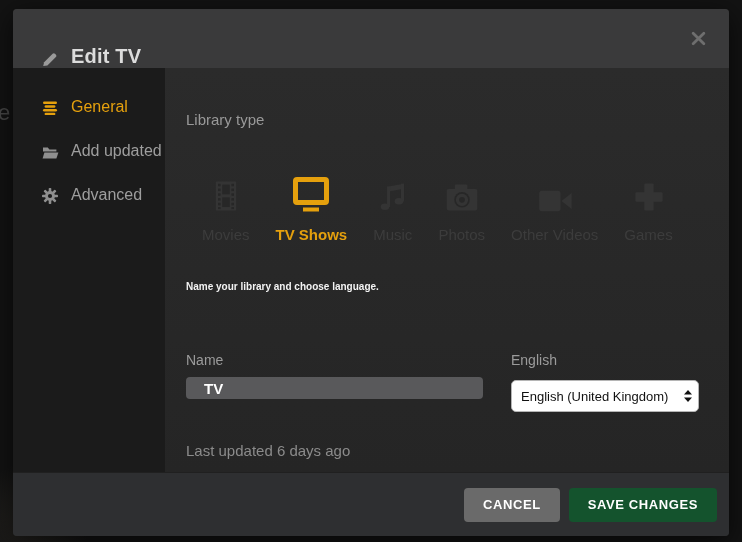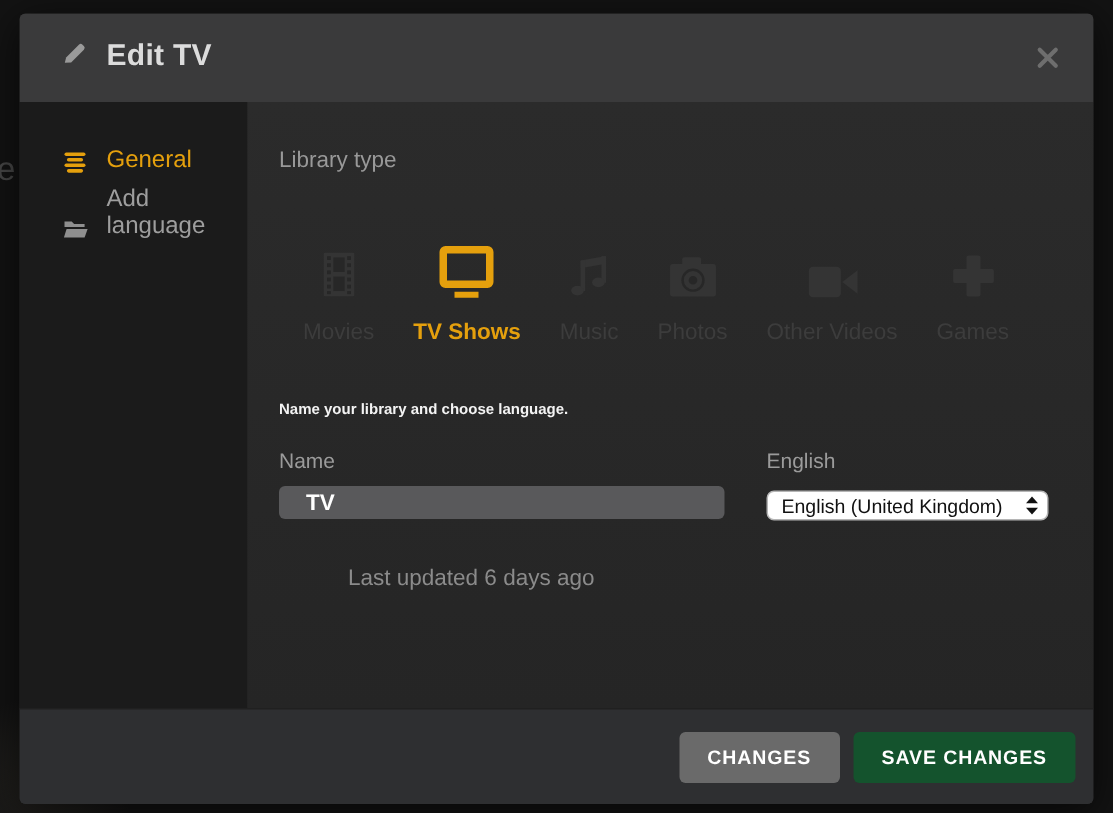--- a/index.html
+++ b/index.html
@@ -23,21 +23,21 @@
   .dialog {
     position:absolute; left:13px; top:9px; width:716px; height:527px;
     background:#272727; border-radius:4px; overflow:hidden; z-index:2;
     box-shadow:0 6px 28px rgba(0,0,0,0.65);
     display:flex; flex-direction:column;
   }
 
   
   .header {
     height:59px; background:#3a3a3b; flex:0 0 auto;
-    display:flex; align-items:flex-start; padding:17px 22px 0 28px; position:relative;
+    display:flex; align-items:flex-end; padding:4px 22px 0 28px; position:relative;
   }
   .header .pencil { width:18px; height:18px; margin-right:12px; flex:0 0 auto; }
   .title { font-size:20px; font-weight:600; color:#dcdcdc; letter-spacing:0.2px; }
   .close-btn {
     position:absolute; right:22px; top:50%; transform:translateY(-50%);
     width:18px; height:18px; cursor:pointer; display:flex; align-items:center; justify-content:center;
   }
 
   
   .main { flex:1 1 auto; display:flex; min-height:0; }
@@ -46,55 +46,55 @@
   }
   .side-item {
     height:44px; display:flex; align-items:flex-end; padding-left:29px; cursor:pointer;
     font-size:16px; color:#9e9e9e;
   }
   .side-item .s-icon { width:17px; height:16px; margin-right:12px; flex:0 0 auto; display:flex; align-items:center; }
   .side-item.active { color:#e5a00d; }
 
   .content {
     flex:1 1 auto; background:linear-gradient(#2b2b2b,#252525);
-    padding:4px 28px 0 21px; position:relative;
+    padding:17px 28px 0 21px; position:relative;
   }
   .lib-type-label { margin-top:26px; font-size:15px; color:#999; }
 
   .tiles { margin-top:42px; display:flex; gap:26px; padding-left:16px; align-items:flex-end;text-align:center; }
   .tile {
     display:flex; flex-direction:column; align-items:center; cursor:pointer;
     color:#343434;
   }
   .tile .t-icon { height:44px; display:flex; align-items:flex-end; justify-content:center; }
   .tile .t-label { margin-top:12px; font-size:15px; color:#3c3c3c; white-space:nowrap; }
   .tile.selected { color:#e5a00d; }
   .tile.selected .t-label { color:#e5a00d; font-weight:700; }
   .hole { fill:#272727; }
 
   .instruction { margin-top:38px; font-size:10px; font-weight:600; color:#f3f3f3; }
 
   .fields { margin-top:20px; display:flex; }
   .field-name { width:297px; flex:0 0 auto; }
   .field-lang { margin-left:auto; width:190px; flex:0 0 auto; }
-  .field-label { font-size:14px; color:#9b9b9b; }
+  .field-label { font-size:14px; color:#9b9b9b;margin-top:40px; }
   .name-input {
     margin-top:9px; width:297px; height:22px; background:#59595b; border:none;
     border-radius:4px; color:#fff; font-size:15px; font-weight:600; padding:0 18px;
     font-family:"Liberation Sans","DejaVu Sans",sans-serif; outline:none; display:block;
   }
   .select-box {
-    margin-top:12px; width:188px; height:20px; background:#fff; border-radius:5px;
+    margin-top:12px; width:188px; height:32px; background:#fff; border-radius:5px;
     display:flex; align-items:center; padding:0 5px 0 9px; cursor:pointer;
     border:1px solid #b5b5b5;
   }
   .select-value { font-size:13px; color:#111; flex:1 1 auto; white-space:nowrap; }
   .select-arrows { width:10px; height:14px; flex:0 0 auto; margin-left:4px; }
 
-  .last-updated { margin-top:30px; font-size:15px; color:#8b8b8b;margin-left:46px; }
+  .last-updated { margin-top:30px; font-size:15px; color:#8b8b8b; }
 
   
   .footer {
     height:64px; flex:0 0 auto; background:#2e2f31; border-top:1px solid #202020;
     display:flex; align-items:center; justify-content:flex-end; padding-right:12px; gap:9px;
   }
   .btn {
     height:34px; border:none; border-radius:4px; font-size:13px; font-weight:700;
     letter-spacing:0.6px; color:#fff; cursor:pointer; padding:0 19px;
     font-family:"Liberation Sans","DejaVu Sans",sans-serif;
@@ -140,21 +140,42 @@
       </div>
       <div class="side-item">
         <span class="s-icon">
           <svg viewBox="0 0 17 15" width="17" height="15">
             <g fill="#8f8f8f">
               <path d="M1 2.6 h4.8 l1.6 1.8 h7 v2 H1 Z"></path>
               <path d="M2.4 7.6 H16.4 L14.4 13.4 H0.6 Z"></path>
             </g>
           </svg>
         </span>
-        <span>Add language</span>
+        <span>Add updated</span>
+      </div>
+      <div class="side-item">
+        <span class="s-icon">
+          <svg viewBox="0 0 16 16" width="16" height="16">
+            <g fill="#8f8f8f">
+              <circle cx="8" cy="8" r="5"></circle>
+              <g>
+                <rect x="6.7" y="0" width="2.6" height="4" rx="0.8"></rect>
+                <rect x="6.7" y="12" width="2.6" height="4" rx="0.8"></rect>
+                <rect x="6.7" y="0" width="2.6" height="4" rx="0.8" transform="rotate(90 8 8)"></rect>
+                <rect x="6.7" y="12" width="2.6" height="4" rx="0.8" transform="rotate(90 8 8)"></rect>
+                <rect x="6.7" y="0" width="2.6" height="4" rx="0.8" transform="rotate(45 8 8)"></rect>
+                <rect x="6.7" y="12" width="2.6" height="4" rx="0.8" transform="rotate(45 8 8)"></rect>
+                <rect x="6.7" y="0" width="2.6" height="4" rx="0.8" transform="rotate(-45 8 8)"></rect>
+                <rect x="6.7" y="12" width="2.6" height="4" rx="0.8" transform="rotate(-45 8 8)"></rect>
+              </g>
+              <circle cx="8" cy="8" r="2.1" fill="#1b1b1b"></circle>
+            </g>
+          </svg>
+        </span>
+        <span>Advanced</span>
       </div>
     </div>
 
     <div class="content">
       <div class="lib-type-label">Library type</div>
 
       <div class="tiles">
 
         <div class="tile">
           <span class="t-icon">
@@ -256,17 +277,17 @@
             </svg>
           </div>
         </div>
       </div>
 
       <div class="last-updated">Last updated 6 days ago</div>
     </div>
   </div>
 
   <div class="footer">
-    <button class="btn btn-cancel">CHANGES</button>
+    <button class="btn btn-cancel">CANCEL</button>
     <button class="btn btn-save">SAVE CHANGES</button>
   </div>
 
 </div>
 
 </body></html>

